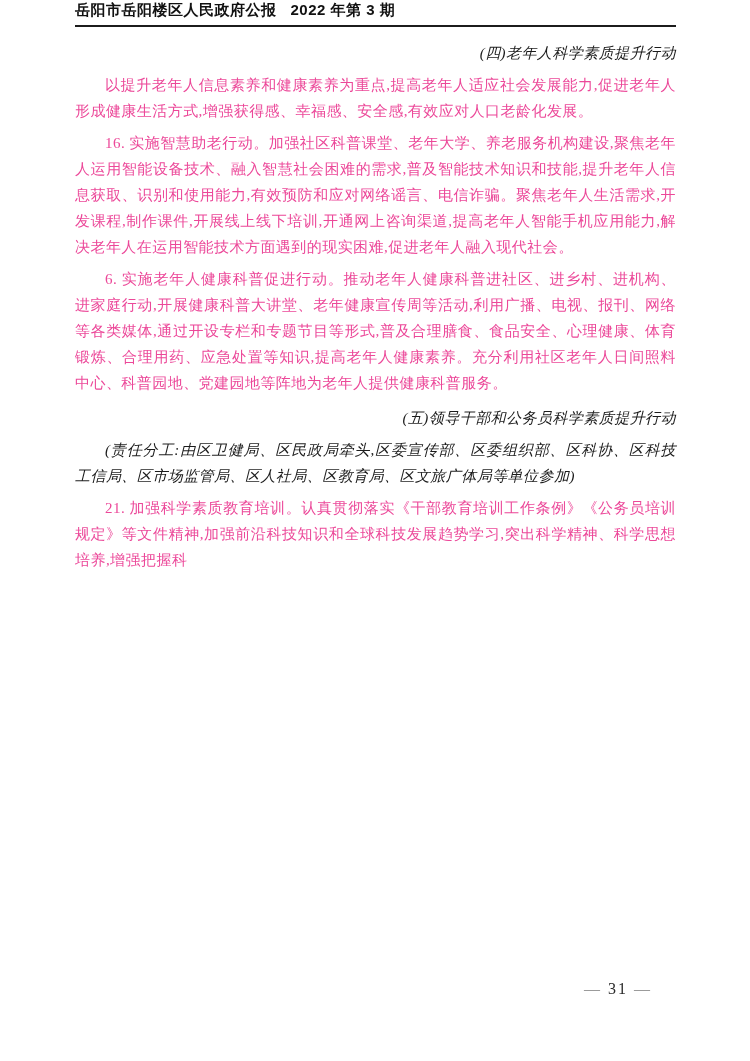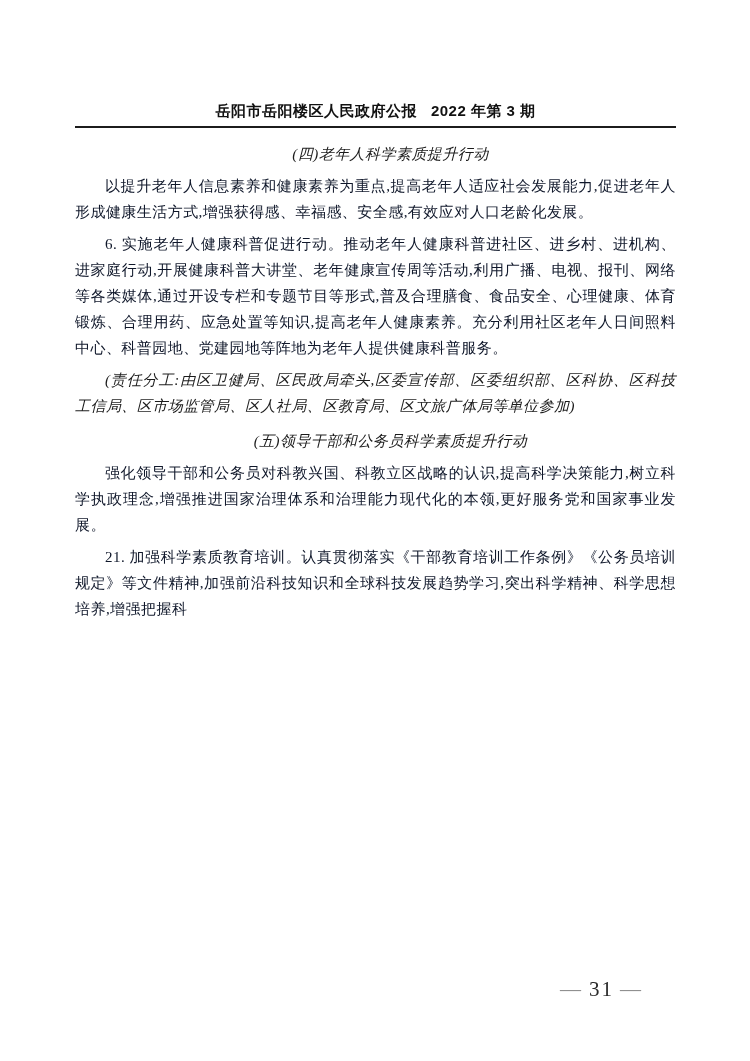--- a/index.html
+++ b/index.html
@@ -15,82 +15,81 @@
     color: #1e1e1e;
     overflow: hidden;
   }
   .page {
     position: absolute;
     left: 75px;
     top: 0;
     width: 601px;
   }
   .header {
-    padding-top: 101px;
     border-bottom: 2px solid #1c1c1c;
     padding-bottom: 5px;
-    text-align: center;
+    text-align: left;
     font-family: "Liberation Sans", "DejaVu Sans", sans-serif;
     font-weight: bold;
     font-size: 15px;
     letter-spacing: 0.5px;
     color: #111;
     line-height: 20px;
     white-space: nowrap;
   }
   .header .issue { margin-left: 14px; }
   .content {
     margin-top: 13px;
   }
   .content p {
     margin: 0 0 6px 0;
     font-size: 15px;
     line-height: 26px;
     letter-spacing: 0.45px;
     text-align: justify;
     text-indent: 2em;
-    color: #0f172a;
+    color: #ec4899;
   }
   .content p.kai {
     font-style: italic;
     color: #1b1b1b;
   }
   .content p.kai-heading {
     margin-top: 9px;
     margin-bottom: 6px;
-    text-align: center;
+    text-align: right;
   }
   .footer {
     position: absolute;
     top: 978px;
-    right: 101px;
-    font-size: 21px;
+    right: 92px;
+    font-size: 16px;
     line-height: 22px;
     color: #2a2a2a;
     letter-spacing: 2px;
     white-space: nowrap;
   }
   .footer .dash { color: #8a8a8a; padding: 0 6px; }
 </style>
 </head>
 <body>
 
 <div class="page">
 
   <div class="header">
     <span>岳阳市岳阳楼区人民政府公报</span><span class="issue">2022 年第 3 期</span>
   </div>
 
   <div class="content">
     <p class="kai kai-heading">(四)老年人科学素质提升行动</p>
     <p>以提升老年人信息素养和健康素养为重点,提高老年人适应社会发展能力,促进老年人形成健康生活方式,增强获得感、幸福感、安全感,有效应对人口老龄化发展。</p>
+    <p>16. 实施智慧助老行动。加强社区科普课堂、老年大学、养老服务机构建设,聚焦老年人运用智能设备技术、融入智慧社会困难的需求,普及智能技术知识和技能,提升老年人信息获取、识别和使用能力,有效预防和应对网络谣言、电信诈骗。聚焦老年人生活需求,开发课程,制作课件,开展线上线下培训,开通网上咨询渠道,提高老年人智能手机应用能力,解决老年人在运用智能技术方面遇到的现实困难,促进老年人融入现代社会。</p>
     <p>6. 实施老年人健康科普促进行动。推动老年人健康科普进社区、进乡村、进机构、进家庭行动,开展健康科普大讲堂、老年健康宣传周等活动,利用广播、电视、报刊、网络等各类媒体,通过开设专栏和专题节目等形式,普及合理膳食、食品安全、心理健康、体育锻炼、合理用药、应急处置等知识,提高老年人健康素养。充分利用社区老年人日间照料中心、科普园地、党建园地等阵地为老年人提供健康科普服务。</p>
+    <p class="kai kai-heading">(五)领导干部和公务员科学素质提升行动</p>
     <p class="kai">(责任分工:由区卫健局、区民政局牵头,区委宣传部、区委组织部、区科协、区科技工信局、区市场监管局、区人社局、区教育局、区文旅广体局等单位参加)</p>
-    <p class="kai kai-heading">(五)领导干部和公务员科学素质提升行动</p>
-    <p>强化领导干部和公务员对科教兴国、科教立区战略的认识,提高科学决策能力,树立科学执政理念,增强推进国家治理体系和治理能力现代化的本领,更好服务党和国家事业发展。</p>
     <p>21. 加强科学素质教育培训。认真贯彻落实《干部教育培训工作条例》《公务员培训规定》等文件精神,加强前沿科技知识和全球科技发展趋势学习,突出科学精神、科学思想培养,增强把握科</p>
   </div>
 
 </div>
 
 <div class="footer">
   <span class="dash">—</span><span>31</span><span class="dash">—</span>
 </div>
 
 </body></html>

